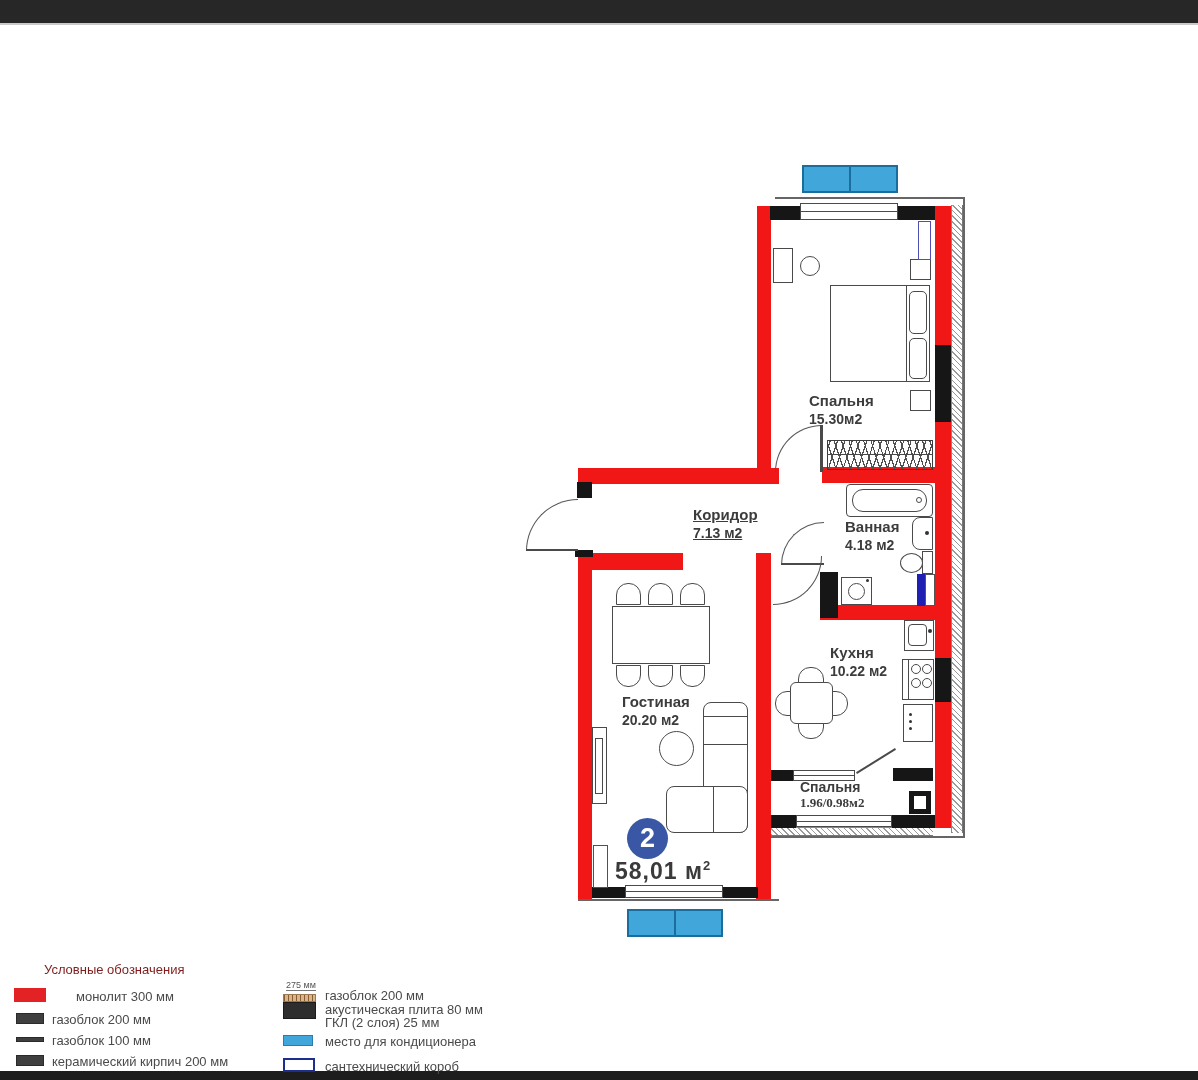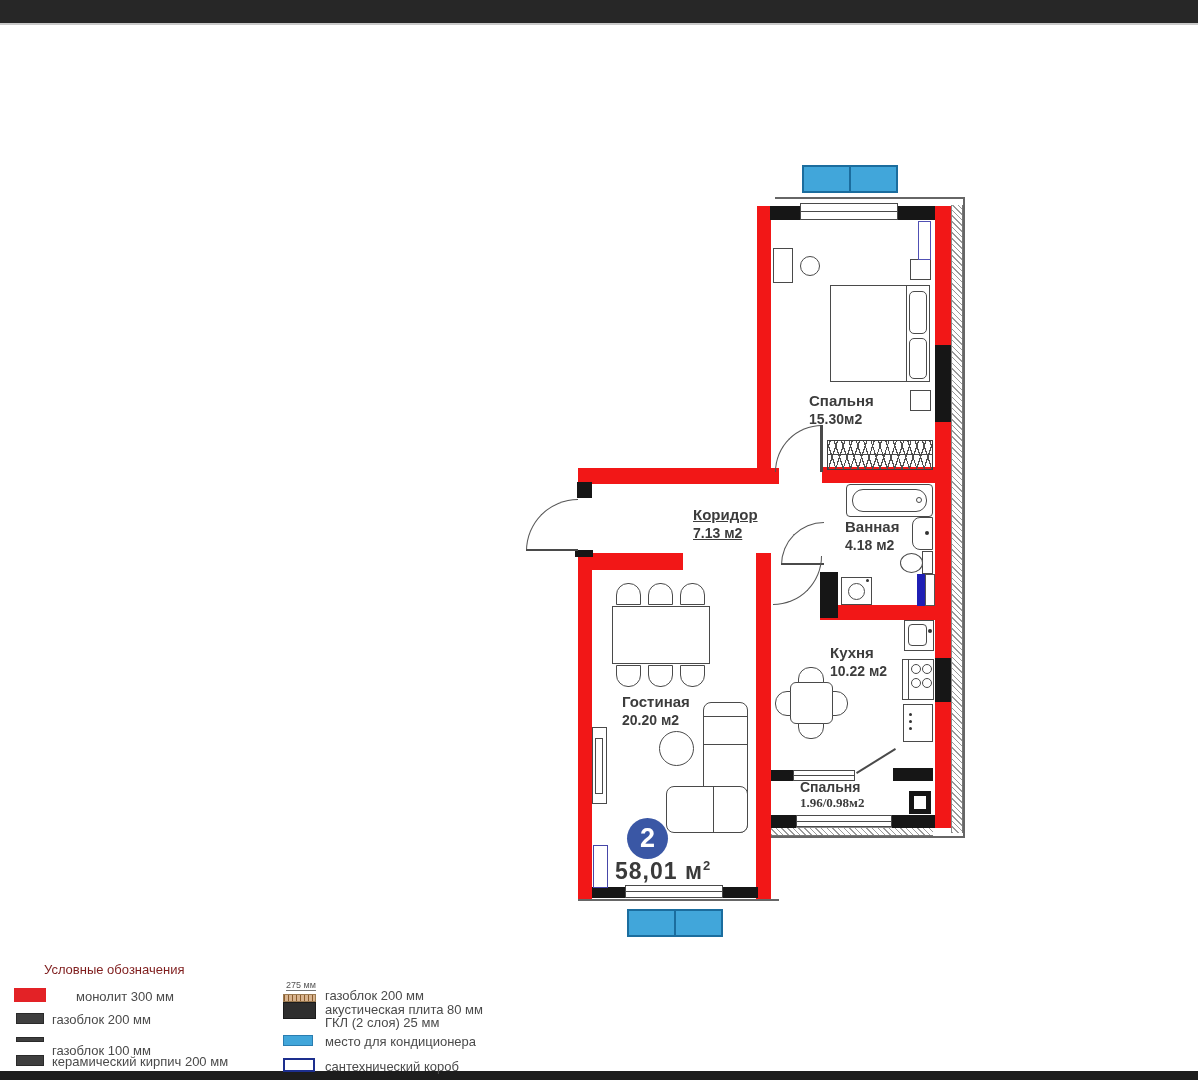--- a/index.html
+++ b/index.html
@@ -227,21 +227,21 @@
   <div class="abs" style="left:0;top:955px;width:560px;height:120px;">
     <div class="abs leg-title" style="left:44px;top:7px;">Условные обозначения</div>
 
     <div class="abs sw-red" style="left:14px;top:33px;width:32px;height:14px;"></div>
     <div class="abs leg-label" style="left:60px;top:34px;margin-left:16px;">монолит 300 мм</div>
 
     <div class="abs sw-dark" style="left:16px;top:58px;width:28px;height:11px;"></div>
     <div class="abs leg-label" style="left:52px;top:57px;">газоблок 200 мм</div>
 
     <div class="abs sw-dark" style="left:16px;top:82px;width:28px;height:5px;"></div>
-    <div class="abs leg-label" style="left:52px;top:88px;">газоблок 100 мм</div>
+    <div class="abs leg-label" style="left:52px;top:78px;">газоблок 100 мм</div>
 
     <div class="abs sw-dark" style="left:16px;top:100px;width:28px;height:11px;"></div>
     <div class="abs leg-label" style="left:52px;top:99px;">керамический кирпич 200 мм</div>
 
     <div class="abs leg-dim" style="left:286px;top:25px;">275 мм</div>
     <div class="abs sw-layer-top" style="left:283px;top:39px;width:33px;height:8px;"></div>
     <div class="abs sw-layer-bot" style="left:283px;top:47px;width:33px;height:17px;"></div>
     <div class="abs leg-label" style="left:325px;top:34px;line-height:13.5px;">
       <div>газоблок 200 мм</div>
       <div>акустическая плита 80 мм</div>

